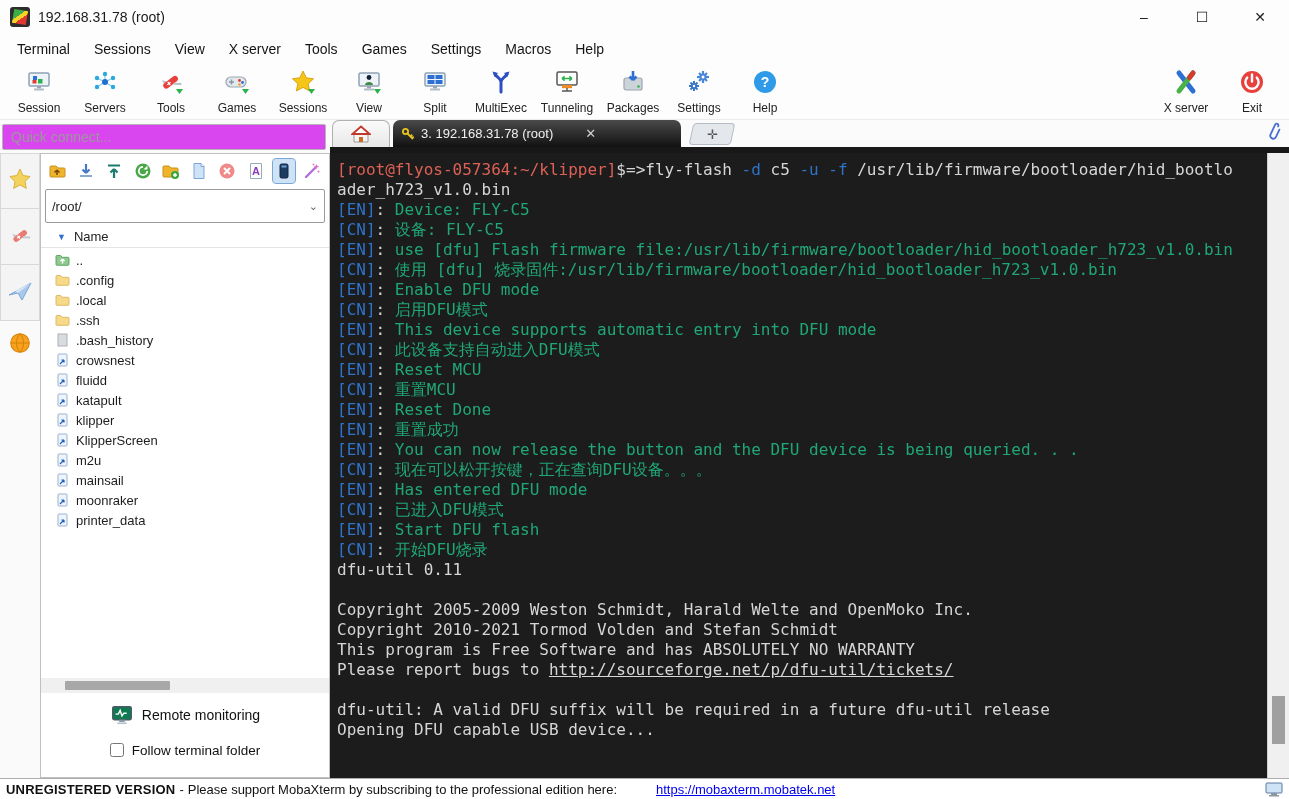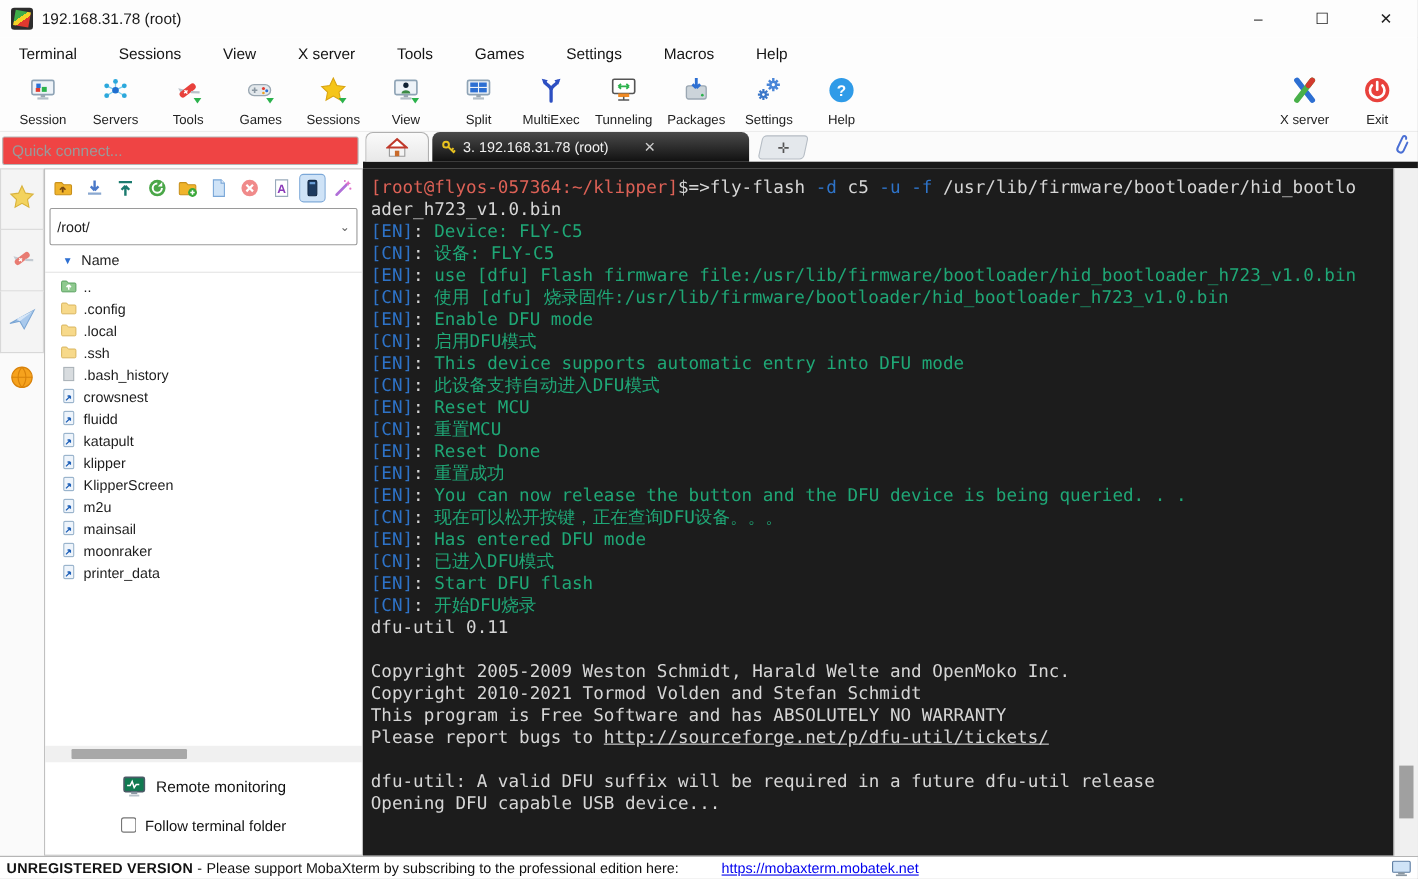--- a/index.html
+++ b/index.html
@@ -10,34 +10,34 @@
   
   .titlebar { height:34px; background:#fdfdfd; display:flex; align-items:center; padding-left:10px; flex:0 0 auto; }
   .app-logo { width:20px; height:20px; border-radius:3px; background:#2d2d2d; position:relative; margin-right:8px; overflow:hidden; }
   .app-logo::before { content:""; position:absolute; left:3px; top:3px; width:14px; height:14px;
     background:linear-gradient(135deg,#3fae49 0 40%,#f5d327 40% 60%,#e0392f 60% 100%); transform:rotate(10deg); }
   .title-text { font-size:14px; color:#1a1a1a; }
   .win-controls { margin-left:auto; display:flex; height:100%; }
   .win-btn { width:58px; height:100%; display:flex; align-items:center; justify-content:center; font-size:14px; color:#222; cursor:default; }
 
   
-  .menubar { height:29px; display:flex; align-items:center; padding-left:6px; gap:16px; flex:0 0 auto; background:#fdfdfd; }
+  .menubar { height:29px; display:flex; align-items:center; padding-left:6px; gap:2px; flex:0 0 auto; background:#fdfdfd; }
   .menu-item { font-size:14px; padding:4px 11px; color:#141414; }
 
   
   .toolbar { height:57px; display:flex; align-items:flex-start; padding:4px 4px 0 6px; flex:0 0 auto; background:#fdfdfd; border-bottom:1px solid #ececec; }
   .tb-item { width:66px; display:flex; flex-direction:column; align-items:center; gap:2px; padding-top:2px; }
   .tb-item svg { width:26px; height:26px; }
   .tb-label { font-size:12px; color:#222; }
   .tb-right { margin-left:auto; display:flex; }
 
   
   .tabrow { height:33px; display:flex; flex:0 0 auto; background:#fbfbfb; }
   .qc-wrap { width:330px; display:flex; align-items:center; padding:3px 4px 3px 2px; }
-  .qc-input { width:100%; height:26px; border:1px solid #b5b5b5; border-radius:2px; padding:12px 8px; font-size:14px; color:#333; background:#ef4444; font-family:"Liberation Sans",sans-serif; }
+  .qc-input { width:100%; height:26px; border:1px solid #b5b5b5; border-radius:2px; padding:12px 8px; font-size:14px; color:#333; background:#d946ef; font-family:"Liberation Sans",sans-serif; }
   .qc-input::placeholder { color:#9a9a9a; }
   .tabs-area { flex:1; display:flex; align-items:flex-end; border-bottom:6px solid #181818; position:relative; }
   .tab-home { width:58px; height:27px; background:linear-gradient(#fafafa,#e8e8e8); border:1px solid #b0b0b0; border-bottom:none; border-radius:7px 7px 0 0; display:flex; align-items:center; justify-content:center; margin-left:2px; }
   .tab-active { height:27px; min-width:288px; background:linear-gradient(#4a4a4a,#111); border-radius:7px 7px 0 0; display:flex; align-items:center; padding:0 10px 0 8px; margin-left:3px; gap:6px; }
   .tab-label { color:#f0f0f0; font-size:13px; white-space:nowrap; }
   .tab-close { color:#cfcfcf; font-size:13px; margin-left:26px; }
   .tab-new { height:22px; width:42px; background:#e4e8ec; border:1px solid #b5bcc4; border-radius:4px; transform:skewX(-12deg); display:flex; align-items:center; justify-content:center; margin:0 0 2px 10px; color:#555; font-size:13px; }
   .tab-new span { transform:skewX(12deg); }
   .paperclip { margin-left:auto; margin-right:8px; margin-bottom:4px; }
 

